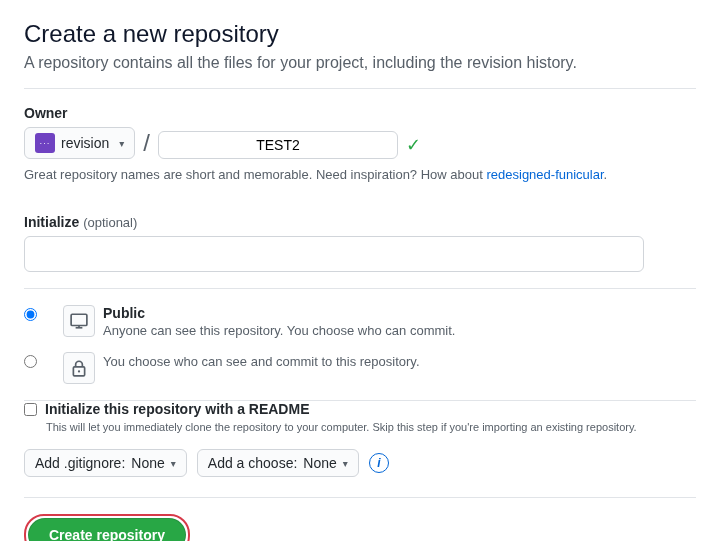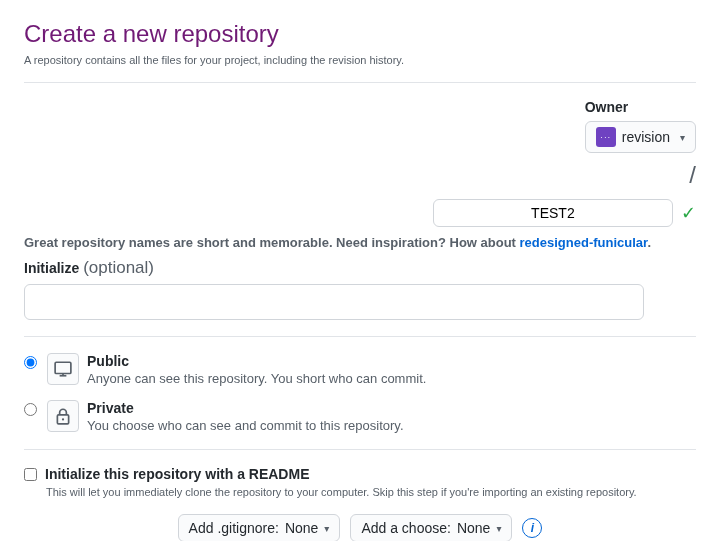--- a/index.html
+++ b/index.html
@@ -7,54 +7,53 @@
       font-family: -apple-system, BlinkMacSystemFont, "Segoe UI", Helvetica, Arial, sans-serif;
       font-size: 14px;
       color: #24292e;
       background: #fff;
       padding: 20px 24px;
       max-width: 720px;
     }
     .page-title {
       font-size: 24px;
       font-weight: 300;
-      color: #701a75;
+      color: #0f172a;
       margin-bottom: 6px;
     }
     .subtitle {
       color: #586069;
-      font-size: 11px;
+      font-size: 16px;
       margin-bottom: 16px;
     }
     .divider {
       border: none;
       border-top: 1px solid #e1e4e8;
       margin: 16px 0;
     }
     .form-group {
       margin-bottom: 16px;
     }
     .owner-repo-row {
       display: flex;
       align-items: flex-end;
       gap: 8px;
       margin-bottom: 8px;
-      flex-direction: column;
     }
     .field-label {
       font-size: 14px;
       font-weight: 600;
       color: #24292e;
       margin-bottom: 6px;
       display: block;
     }
     .field-label .optional {
       font-weight: 400;
       color: #586069;
-      font-size: 17px;
+      font-size: 13px;
     }
     .owner-select {
       display: flex;
       align-items: center;
       gap: 6px;
       border: 1px solid #d1d5da;
       border-radius: 6px;
       padding: 5px 10px;
       background: #fafbfc;
       cursor: pointer;
@@ -100,22 +99,21 @@
       background: #fff;
       text-align: center;
     }
     .check-icon {
       color: #28a745;
       font-size: 18px;
     }
     .hint-text {
       font-size: 13px;
       color: #586069;
-      margin-bottom: 8px;
-      font-weight: bold;
+      margin-bottom: 32px;
     }
     .hint-text a {
       color: #0366d6;
       text-decoration: none;
     }
     .description-input {
       width: 100%;
       max-width: 620px;
       border: 1px solid #d1d5da;
       border-radius: 6px;
@@ -124,21 +122,21 @@
       height: 36px;
       outline: none;
       background: #fff;
     }
     .radio-section {
       margin: 16px 0;
     }
     .radio-option {
       display: flex;
       align-items: flex-start;
-      gap: 10px;
+      gap: 26px;
       margin-bottom: 14px;
     }
     .radio-option input[type="radio"] {
       margin-top: 3px;
       cursor: pointer;
     }
     .radio-icon {
       width: 32px;
       height: 32px;
       border: 1px solid #d1d5da;
@@ -161,21 +159,21 @@
       font-size: 14px;
       color: #24292e;
     }
     .radio-desc {
       font-size: 13px;
       color: #586069;
       margin-top: 2px;
     }
     .checkbox-section {
       margin: 4px 0;
-      padding-top: 16px;
+      padding-top: 0;
       border-top: 1px solid #e1e4e8;
     }
     .checkbox-option {
       display: flex;
       align-items: flex-start;
       gap: 8px;
       margin-bottom: 4px;
     }
     .checkbox-option input[type="checkbox"] {
       margin-top: 2px;
@@ -191,21 +189,20 @@
       color: #586069;
       margin-left: 22px;
       margin-bottom: 16px;
     }
     .dropdown-row {
       display: flex;
       align-items: center;
       gap: 10px;
       margin-top: 12px;
       margin-bottom: 20px;
-      justify-content: center;
     }
     .dropdown-btn {
       display: flex;
       align-items: center;
       gap: 6px;
       border: 1px solid #d1d5da;
       border-radius: 6px;
       padding: 5px 10px;
       background: #fafbfc;
       cursor: pointer;
@@ -302,37 +299,36 @@
       <div class="radio-icon">
 
         <svg width="18" height="18" viewBox="0 0 16 16" fill="#586069" xmlns="http://www.w3.org/2000/svg">
             <rect x="1" y="2" width="14" height="10" rx="1" fill="none" stroke="#586069" stroke-width="1.5"></rect>
             <line x1="5" y1="14" x2="11" y2="14" stroke="#586069" stroke-width="1.5"></line>
             <line x1="8" y1="12" x2="8" y2="14" stroke="#586069" stroke-width="1.5"></line>
           </svg>
       </div>
       <div>
         <div class="radio-label">Public</div>
-        <div class="radio-desc">Anyone can see this repository. You short who can commit.</div>
+        <div class="radio-desc">Anyone can see this repository. You choose who can commit.</div>
       </div>
     </div>
   </div>
   <div class="radio-option">
     <input type="radio" name="visibility" style="">
     <div class="radio-content">
       <div class="radio-icon">
 
         <svg width="18" height="18" viewBox="0 0 16 16" fill="none" xmlns="http://www.w3.org/2000/svg">
             <rect x="3" y="7" width="10" height="8" rx="1" stroke="#586069" stroke-width="1.5"></rect>
             <path d="M5 7V5a3 3 0 016 0v2" stroke="#586069" stroke-width="1.5"></path>
             <circle cx="8" cy="11" r="1" fill="#586069"></circle>
           </svg>
       </div>
       <div>
-        <div class="radio-label">Private</div>
         <div class="radio-desc">You choose who can see and commit to this repository.</div>
       </div>
     </div>
   </div>
 </div>
 
 <div class="checkbox-section">
   <div class="checkbox-option">
     <input type="checkbox" style="">
     <span class="checkbox-label">Initialize this repository with a README</span>

